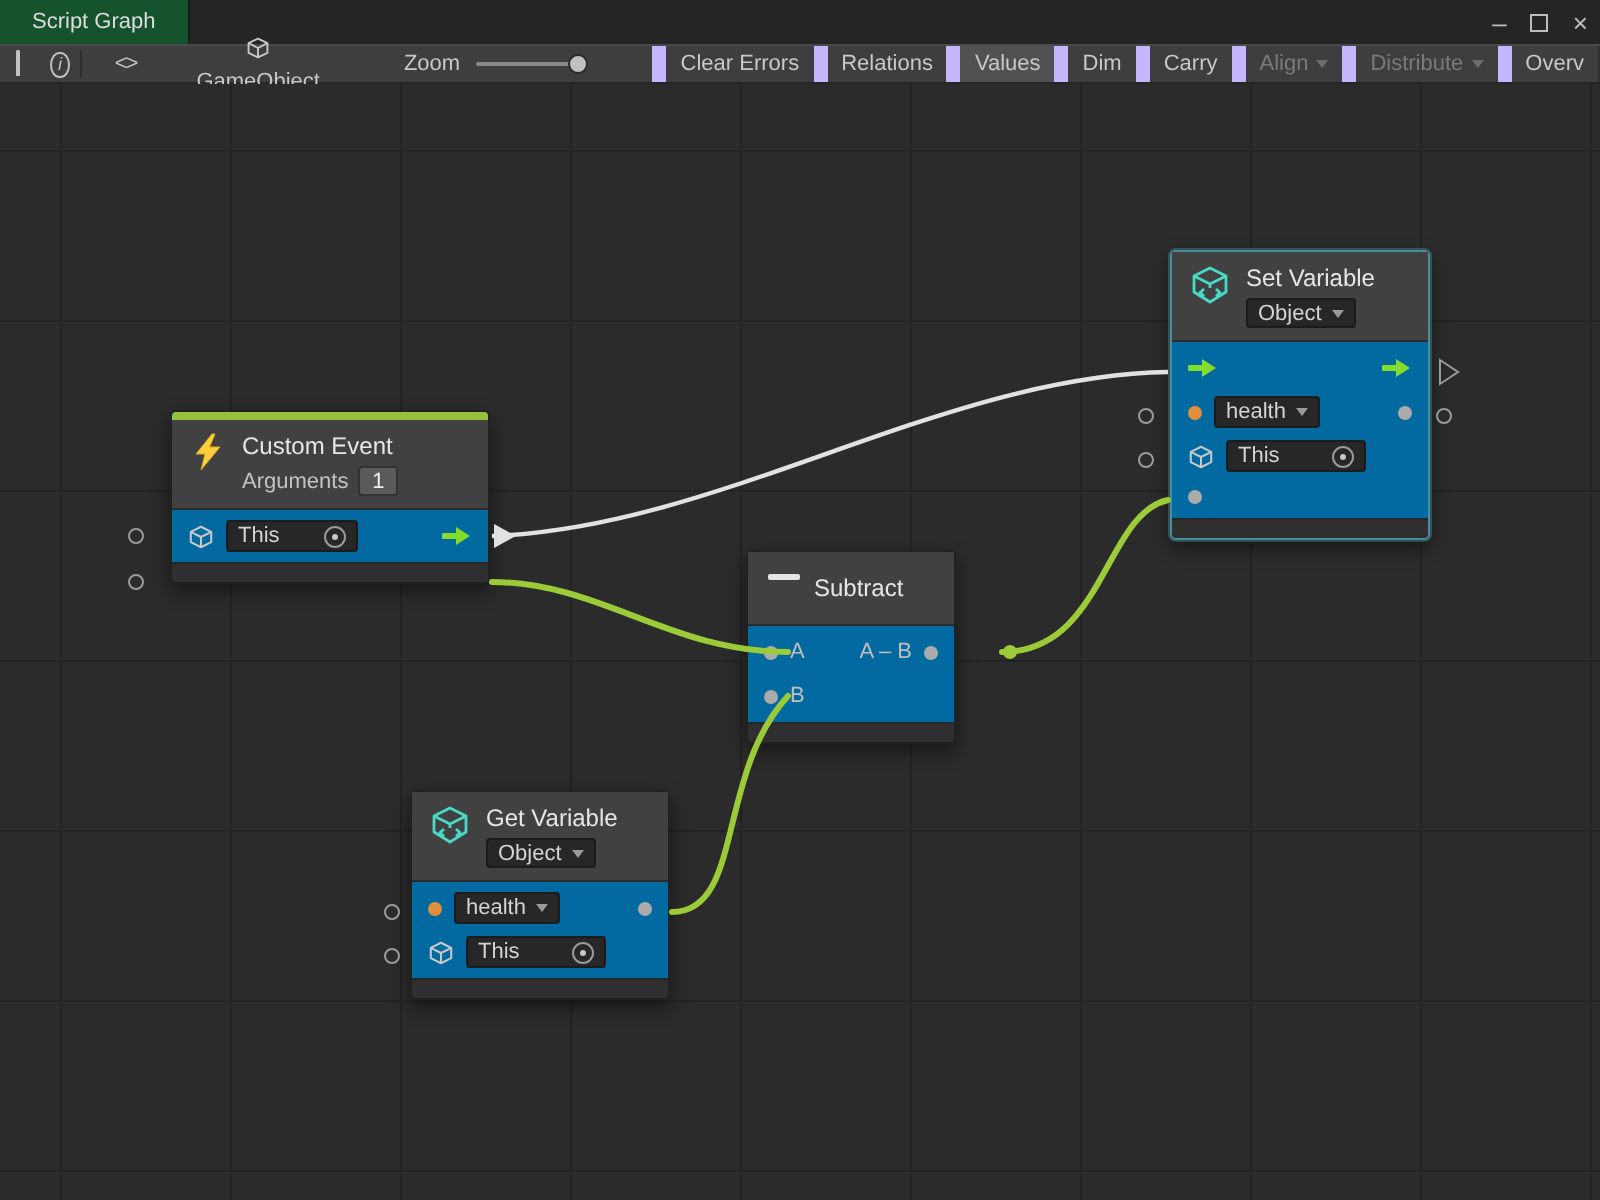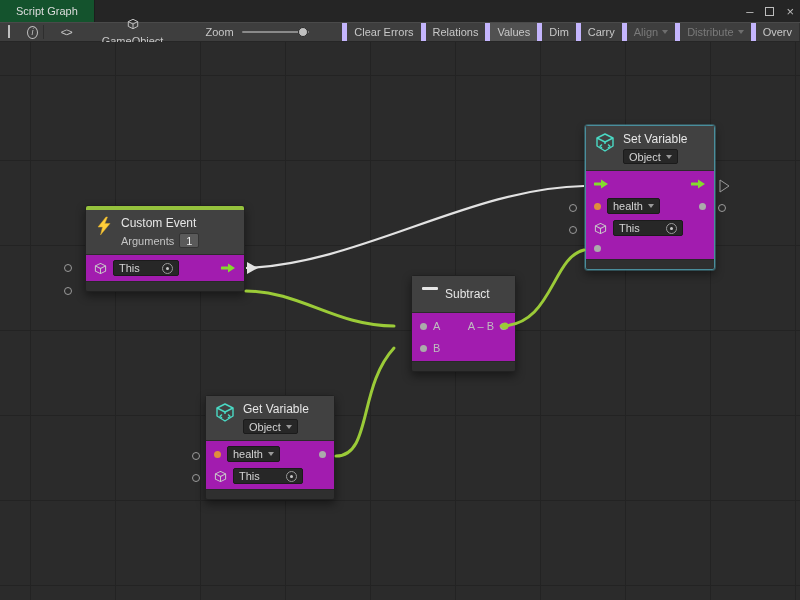--- a/index.html
+++ b/index.html
@@ -26,21 +26,21 @@
   .info-icon { width:13px; height:13px; border:1px solid #C0C0C0; border-radius:50%; display:flex;
     align-items:center; justify-content:center; font-size:9px; font-style:italic; color:#C0C0C0; margin-left:10px; }
   .code-icon { margin-left:12px; font-size:11px; letter-spacing:-1px; color:#C8C8C8; }
   .tb-gameobject { display:flex; align-items:center; gap:5px; margin-left:30px;flex-direction:column; }
   .tb-zoom-label { margin-left:42px; }
   .tb-slider { width:82px; height:2px; background:#8A8A8A; border-radius:1px; margin-left:8px; position:relative; }
   .tb-slider .knob { position:absolute; top:-4px; left:84%; width:10px; height:10px; background:#BFBFBF;
     border-radius:50%; border:1px solid #2A2A2A; }
   .tb-zoom-value { margin-left:8px;margin-top:32px; }
   .tb-buttons { display:flex; height:100%; margin-left:14px; align-items:stretch; }
-  .tb-btn { display:flex; align-items:center; gap:4px; padding:0 7px; border-left:5px solid #c4b5fd;
+  .tb-btn { display:flex; align-items:center; gap:4px; padding:0 7px; border-left:7px solid #c4b5fd;
     color:#C8C8C8; background:transparent; border-top:none; border-bottom:none; border-right:none;
     font-size:11px; font-family:inherit; cursor:default; white-space:nowrap; }
   .tb-btn.active { background:#515151; }
   .tb-btn.disabled { color:#7A7A7A; }
   .tb-btn:last-child { border-right:1px solid #303030; }
   .caret-down { width:0; height:0; border-left:3.5px solid transparent; border-right:3.5px solid transparent; border-top:4px solid #9A9A9A; }
   .caret-down.dim { border-top-color:#6E6E6E; }
 
   
   .canvas { position:absolute; top:42px; left:0; width:800px; height:558px; background-color:#2B2B2B;
@@ -52,21 +52,21 @@
 
   
   .node { position:absolute; background:#363636; border:1px solid #212121; border-radius:3px;
     box-shadow:0 4px 10px rgba(0,0,0,0.45); z-index:2; }
   .node.selected { border:1px solid #4A8E9C; box-shadow:0 0 0 1px rgba(74,142,156,0.45), 0 4px 10px rgba(0,0,0,0.45); }
   .node-strip { height:4px; background:#95C23D; border-radius:2px 2px 0 0; }
   .node-header { background:#414141; display:flex; align-items:flex-start; gap:7px; padding:6px 8px;
     border-bottom:1px solid #2B2B2B; }
   .node-title { font-size:12px; color:#E6E6E6; }
   .node-sub { display:flex; align-items:center; gap:5px; margin-top:3px; color:#C4C4C4; }
-  .node-body { background:#a21caf; padding:2px 0; }
+  .node-body { background:#0369a1; padding:2px 0; }
   .row { display:flex; align-items:center; gap:6px; height:22px; padding:0 8px; }
   .row.short { height:18px; }
   .sp { flex:1; }
   .node-footer { height:10px; background:#2F2F2F; border-top:1px solid #282828; border-radius:0 0 2px 2px; }
 
   .field { background:#272727; border:1px solid #1B1B1B; border-radius:2px; height:16px;
     display:inline-flex; align-items:center; gap:5px; padding:0 5px; color:#D4D4D4; white-space:nowrap; }
   .value-box { background:#5A5A5A; border:1px solid #333; border-radius:2px; min-width:20px; height:15px;
     display:inline-flex; align-items:center; justify-content:center; color:#EFEFEF; padding:0 3px; }
   .picker { width:11px; height:11px; border:1px solid #9A9A9A; border-radius:50%; position:relative; flex:none; }
@@ -175,21 +175,21 @@
           <svg width="15" height="12" viewBox="0 0 15 12">
               <path d="M1 6 H8" stroke="#84DC2C" stroke-width="3" stroke-linecap="round"></path>
               <polygon points="7,1.5 14,6 7,10.5" fill="#84DC2C"></polygon>
             </svg>
         </span>
       </div>
     </div>
     <div class="node-footer"></div>
   </div>
 
-  <div class="node" style="left:411px; top:233px; width:105px;">
+  <div class="node" style="left:373px; top:233px; width:105px;">
     <div class="node-header" style="padding:11px 10px;">
       <span class="minus-icon"></span>
       <span class="node-title">Subtract</span>
     </div>
     <div class="node-body">
       <div class="row">
         <span class="dot gray"></span>
         <span class="port-label">A</span>
         <span class="sp"></span>
         <span class="port-label">A – B</span>

